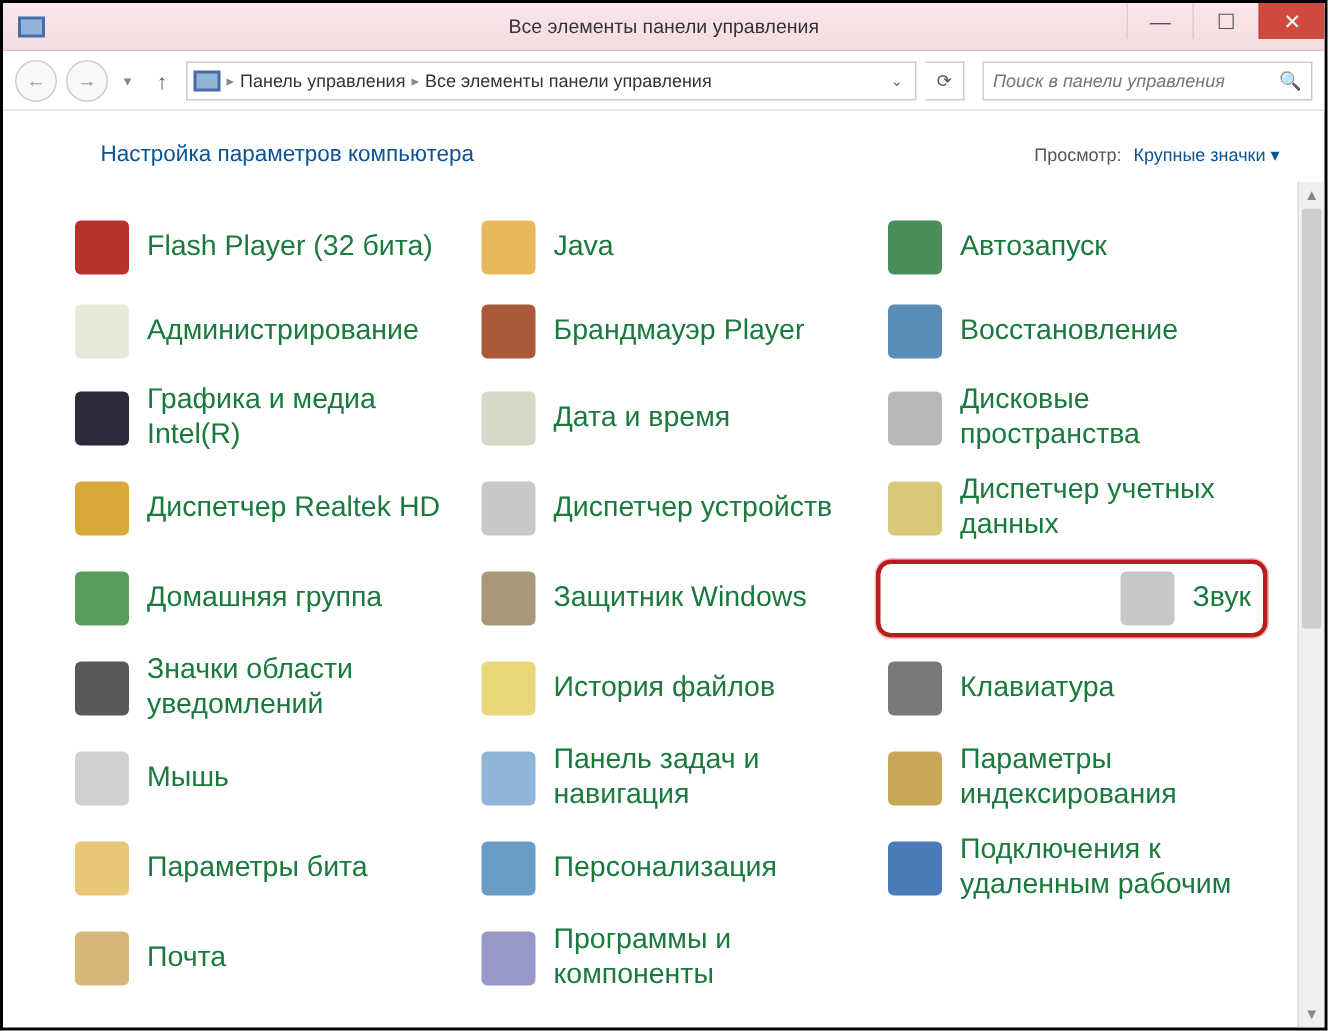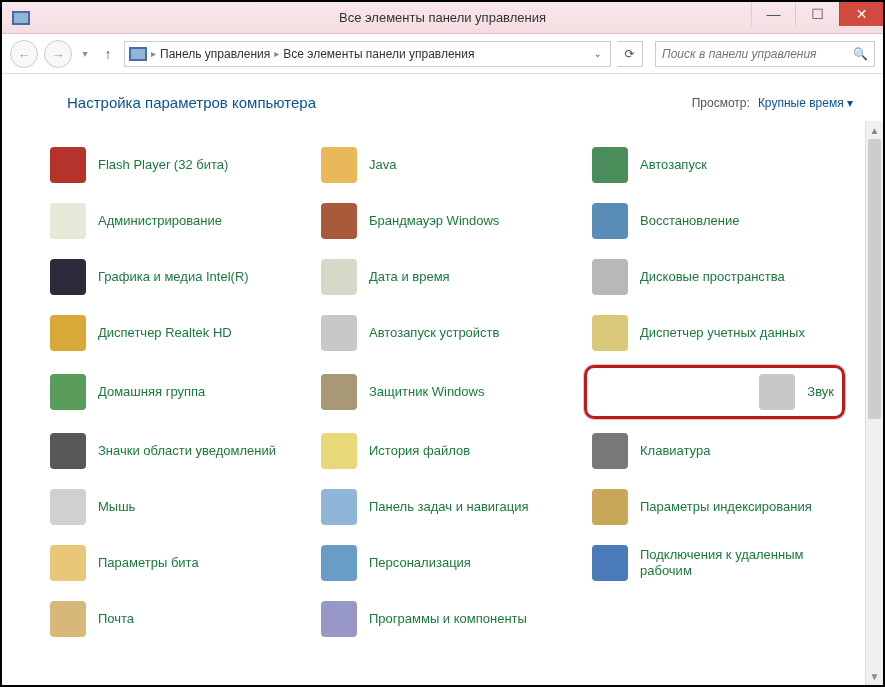--- a/index.html
+++ b/index.html
@@ -210,21 +210,21 @@
   width: 36px;
   height: 36px;
   flex-shrink: 0;
   display: flex;
   align-items: center;
   justify-content: center;
   border-radius: 4px;
 }
 .item .label {
   color: #1a7a3e;
-  font-size: 13px;
+  font-size: 19px;
   line-height: 1.2;
 }
 .scrollbar {
   width: 18px;
   background: #f0f0f0;
   border-left: 1px solid #ddd;
   position: relative;
 }
 .scrollbar .track-up, .scrollbar .track-down {
   height: 18px;
@@ -306,21 +306,21 @@
       <input placeholder="Поиск в панели управления" style="">
       <span>🔍</span>
     </div>
   </div>
 
   <div class="header-row">
     <h1>Настройка параметров компьютера</h1>
     <div class="view-opt">
       <span>Просмотр:</span>
       <span class="link">
-        <span>Крупные время</span> ▾
+        <span>Крупные значки</span> ▾
       </span>
     </div>
   </div>
 
   <div class="content-wrap">
     <div class="content" id="content">
         <div class="item">
           <div class="icon ic-flash"></div>
           <div class="label">Flash Player (32 бита)</div>
         </div>
@@ -331,21 +331,21 @@
         <div class="item">
           <div class="icon ic-auto"></div>
           <div class="label">Автозапуск</div>
         </div>
         <div class="item">
           <div class="icon ic-admin"></div>
           <div class="label">Администрирование</div>
         </div>
         <div class="item">
           <div class="icon ic-fw"></div>
-          <div class="label">Брандмауэр Windows</div>
+          <div class="label">Брандмауэр Player</div>
         </div>
         <div class="item">
           <div class="icon ic-rest"></div>
           <div class="label">Восстановление</div>
         </div>
         <div class="item">
           <div class="icon ic-intel"></div>
           <div class="label">Графика и медиа Intel(R)</div>
         </div>
         <div class="item">
@@ -355,21 +355,21 @@
         <div class="item">
           <div class="icon ic-disk"></div>
           <div class="label">Дисковые пространства</div>
         </div>
         <div class="item">
           <div class="icon ic-realtek"></div>
           <div class="label">Диспетчер Realtek HD</div>
         </div>
         <div class="item">
           <div class="icon ic-devmgr"></div>
-          <div class="label">Автозапуск устройств</div>
+          <div class="label">Диспетчер устройств</div>
         </div>
         <div class="item">
           <div class="icon ic-cred"></div>
           <div class="label">Диспетчер учетных данных</div>
         </div>
         <div class="item">
           <div class="icon ic-home"></div>
           <div class="label">Домашняя группа</div>
         </div>
         <div class="item">

